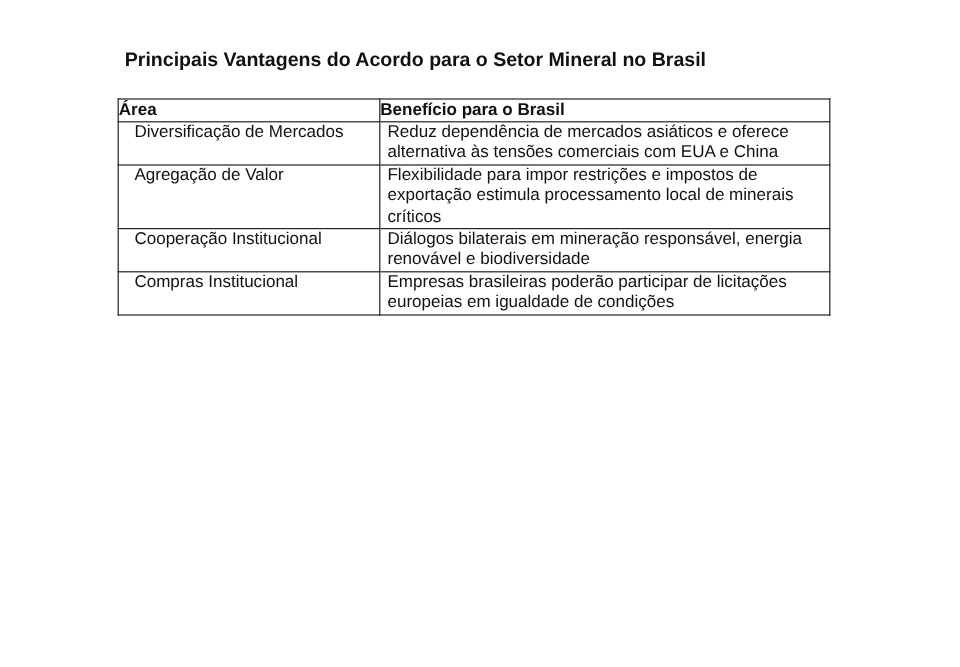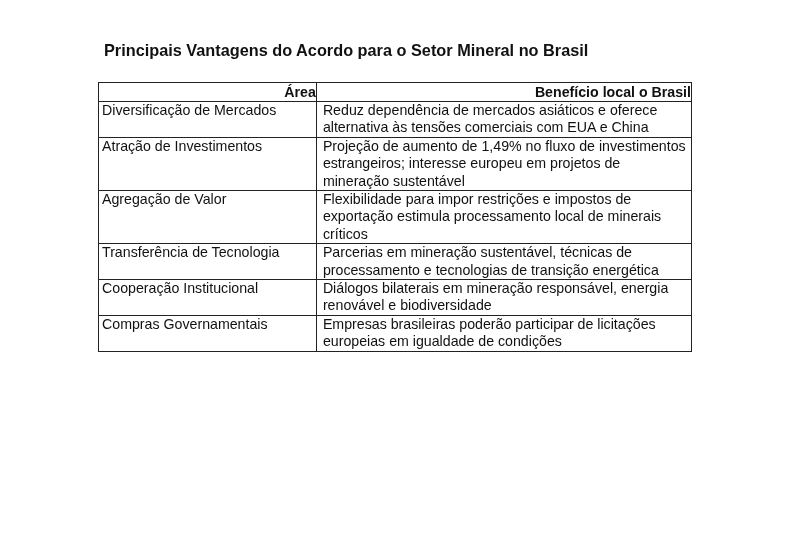--- a/index.html
+++ b/index.html
@@ -30,24 +30,24 @@
       top: 82px;
       width: 594px;
       border-collapse: collapse;
       font-size: 14.2px;
       line-height: 17.4px;
     }
     table.adv th, table.adv td {
       border: 1.2px solid #222222;
       vertical-align: top;
       text-align: left;
-      padding: 0 0 0 3px;
+      padding: 0 0 0 13px;
     }
     table.adv th {
-      text-align: right;
+      text-align: left;
       font-weight: bold;
       padding: 0;
       height: 18px;
       line-height: 18px;
     }
     table.adv col.c-area { width: 218px; }
     table.adv col.c-ben { width: 376px; }
     table.adv td.ben {
       padding-left: 6px;
       padding-right: 2px;
@@ -63,42 +63,34 @@
 <div class="title">Principais Vantagens do Acordo para o Setor Mineral no Brasil</div>
 
 <table class="adv">
   <colgroup>
     <col class="c-area">
     <col class="c-ben">
   </colgroup>
   <thead>
     <tr>
       <th>Área</th>
-      <th>Benefício local o Brasil</th>
+      <th>Benefício para o Brasil</th>
     </tr>
   </thead>
   <tbody>
     <tr>
       <td class="area">Diversificação de Mercados</td>
       <td class="ben">Reduz dependência de mercados asiáticos e oferece alternativa às tensões comerciais com EUA e China</td>
     </tr>
     <tr>
-      <td class="area">Atração de Investimentos</td>
-      <td class="ben">Projeção de aumento de 1,49% no fluxo de investimentos estrangeiros; interesse europeu em projetos de mineração sustentável</td>
-    </tr>
-    <tr>
       <td class="area">Agregação de Valor</td>
       <td class="ben">Flexibilidade para impor restrições e impostos de exportação estimula processamento local de minerais críticos</td>
-    </tr>
-    <tr>
-      <td class="area">Transferência de Tecnologia</td>
-      <td class="ben">Parcerias em mineração sustentável, técnicas de processamento e tecnologias de transição energética</td>
     </tr>
     <tr>
       <td class="area">Cooperação Institucional</td>
       <td class="ben">Diálogos bilaterais em mineração responsável, energia renovável e biodiversidade</td>
     </tr>
     <tr>
-      <td class="area">Compras Governamentais</td>
+      <td class="area">Compras Institucional</td>
       <td class="ben">Empresas brasileiras poderão participar de licitações europeias em igualdade de condições</td>
     </tr>
   </tbody>
 </table>
 
 </body></html>

